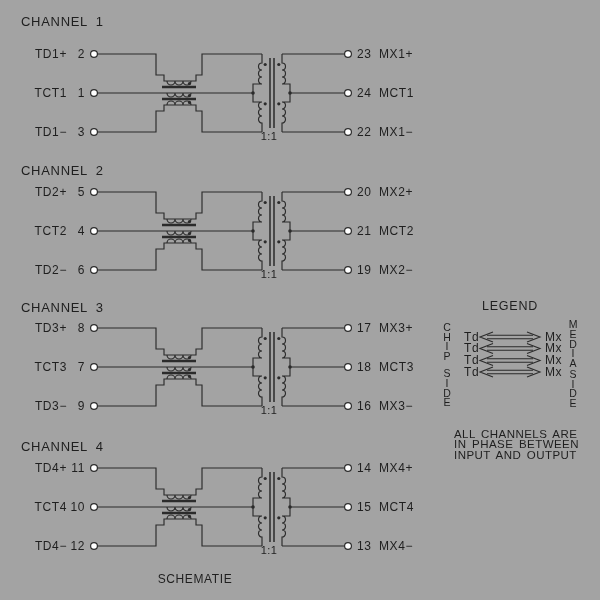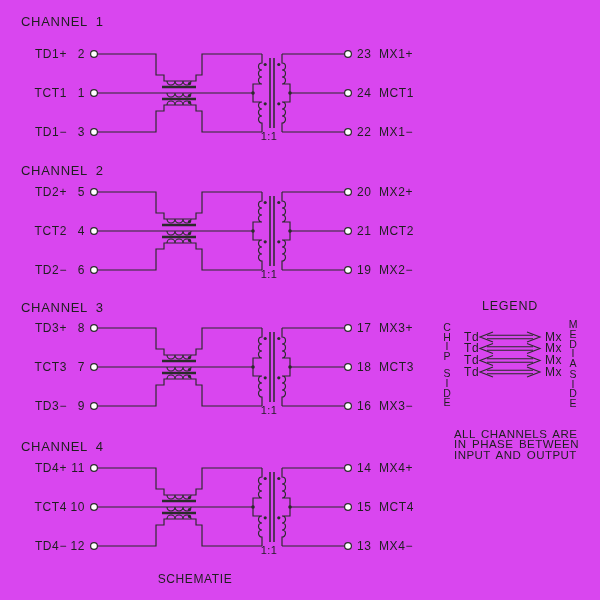--- a/index.html
+++ b/index.html
@@ -1,16 +1,16 @@
 <!DOCTYPE html>
 <html><head>
 <meta charset="utf-8">
 <style>
   html,body{margin:0;padding:0;background:#ffffff;}
-  .page{position:relative;width:600px;height:600px;background:#d946ef;overflow:hidden;
+  .page{position:relative;width:600px;height:600px;background:#a3a3a3;overflow:hidden;
         font-family:"Liberation Sans",sans-serif;}
   svg{display:block;}
   svg text{fill:#1f1f1f;font-family:"Liberation Sans",sans-serif;}
   .wire path{stroke:#2b2b2b;stroke-width:1.15;fill:none;stroke-linecap:butt;stroke-linejoin:miter;}
   .wire .bar{stroke-width:2.4;}
   .wire .core{stroke-width:1.5;}
   .wire circle.pin{fill:#ffffff;stroke:#2b2b2b;stroke-width:1.2;}
   .wire circle.dot{fill:#2b2b2b;stroke:none;}
   .arrow path{stroke:#2b2b2b;stroke-width:1.1;fill:none;}
   .t{font-size:12px;letter-spacing:.6px;}

